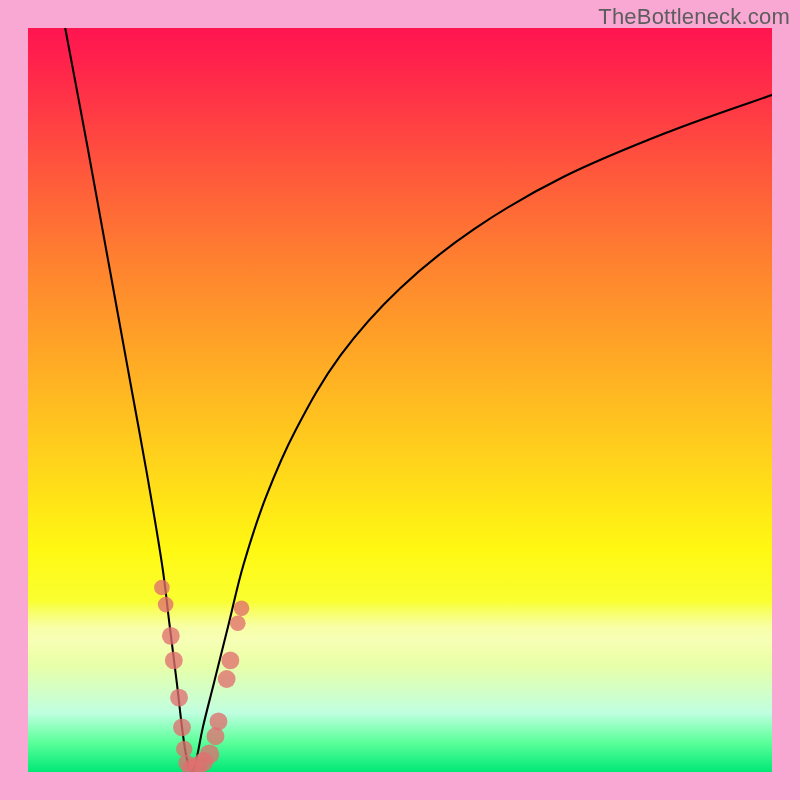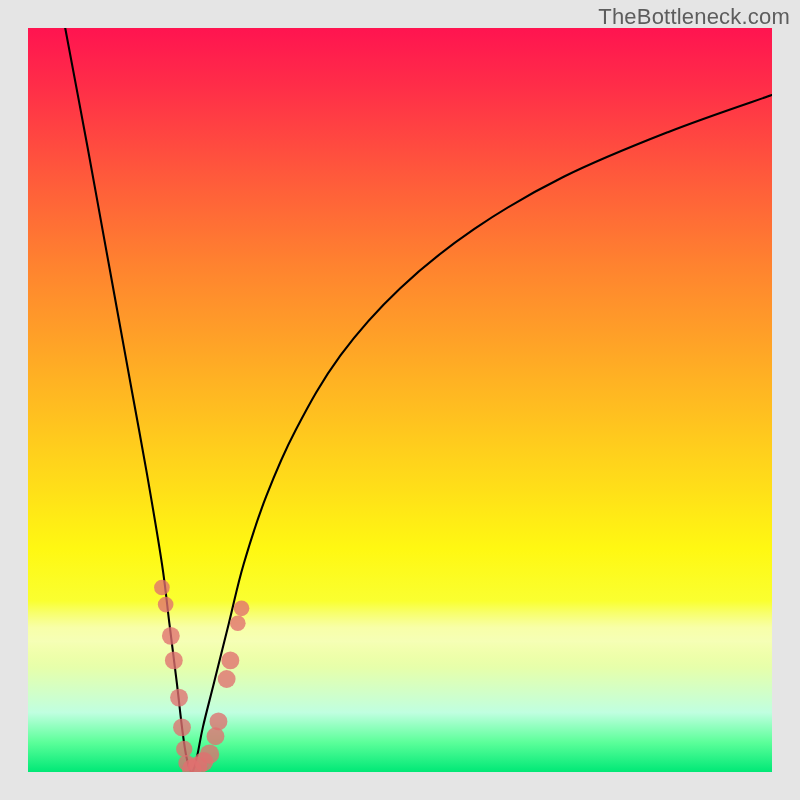--- a/index.html
+++ b/index.html
@@ -8,21 +8,21 @@
     width: 800px;
     height: 800px;
     overflow: hidden;
     background: #000;
     font-family: Arial, Helvetica, sans-serif;
   }
   .frame {
     position: relative;
     width: 800px;
     height: 800px;
-    background: #e5e5e5;
+    background: #f9a8d4;
   }
   .plot-area {
     position: absolute;
     left: 28px;
     top: 28px;
     width: 744px;
     height: 744px;
   }
   .gradient-bg {
     position: absolute;

